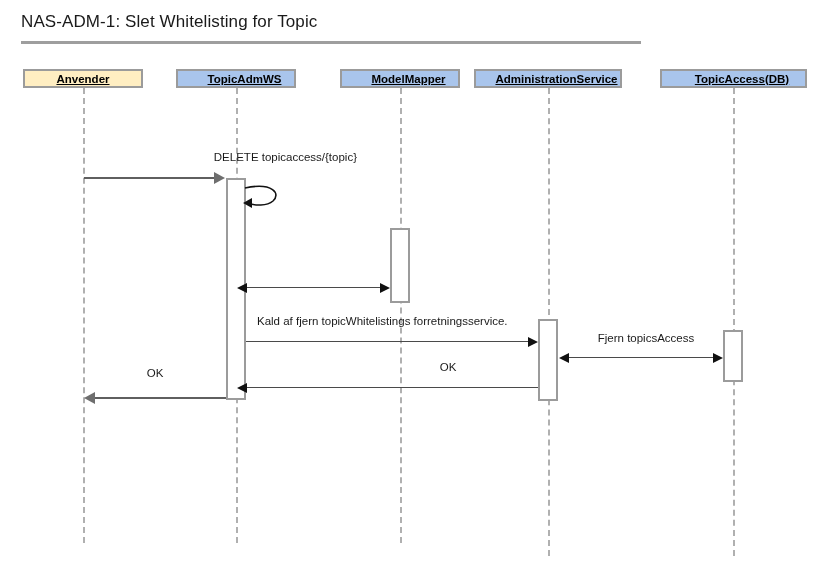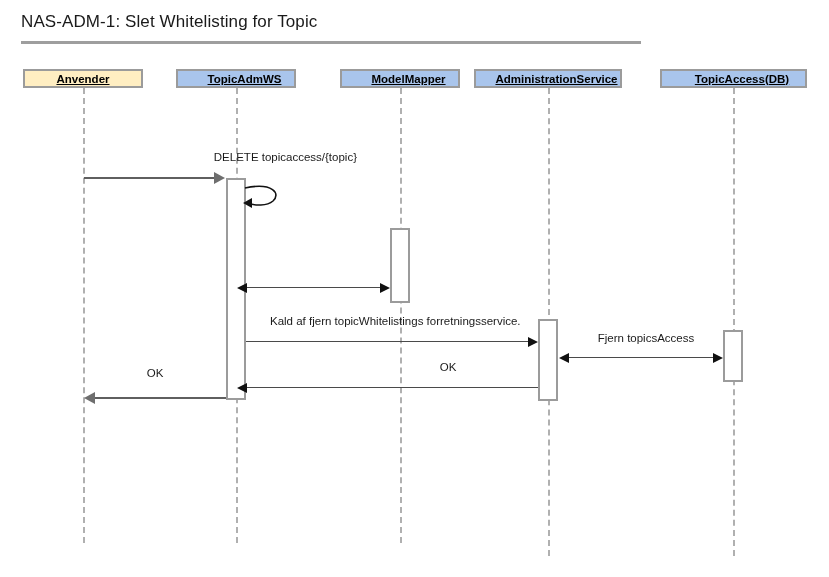--- a/index.html
+++ b/index.html
@@ -172,21 +172,21 @@
 
   <svg class="self-loop" style="left:243px; top:184px;" width="40" height="32" viewBox="0 0 40 32">
     <path d="M2,4 C30,-2 38,10 30,17 C24,22 12,22 5,19" fill="none" stroke="#111111" stroke-width="1.6"></path>
     <polygon points="9,14 9,24 0,19" fill="#111111"></polygon>
   </svg>
 
   <div class="msg-line thin" style="left:246px; top:287px; width:142px;"></div>
   <div class="arrow-head ah-left-black" style="left:237px; top:283px;"></div>
   <div class="arrow-head ah-right-black" style="left:380px; top:283px;"></div>
 
-  <div class="msg-label" style="left:257px; top:315px; width:320px; text-align:left;margin-left:13px;">Kald af fjern topicWhitelistings forretningsservice.</div>
+  <div class="msg-label" style="left:257px; top:315px; width:320px; text-align:left;">Kald af fjern topicWhitelistings forretningsservice.</div>
   <div class="msg-line thin" style="left:246px; top:341px; width:285px;"></div>
   <div class="arrow-head ah-right-black" style="left:528px; top:337px;"></div>
 
   <div class="msg-label" style="left:558px; top:332px; width:176px;">Fjern topicsAccess</div>
   <div class="msg-line thin" style="left:568px; top:357px; width:148px;"></div>
   <div class="arrow-head ah-left-black" style="left:559px; top:353px;"></div>
   <div class="arrow-head ah-right-black" style="left:713px; top:353px;"></div>
 
   <div class="msg-label" style="left:408px; top:361px; width:80px;">OK</div>
   <div class="msg-line thin" style="left:246px; top:387px; width:292px;"></div>

